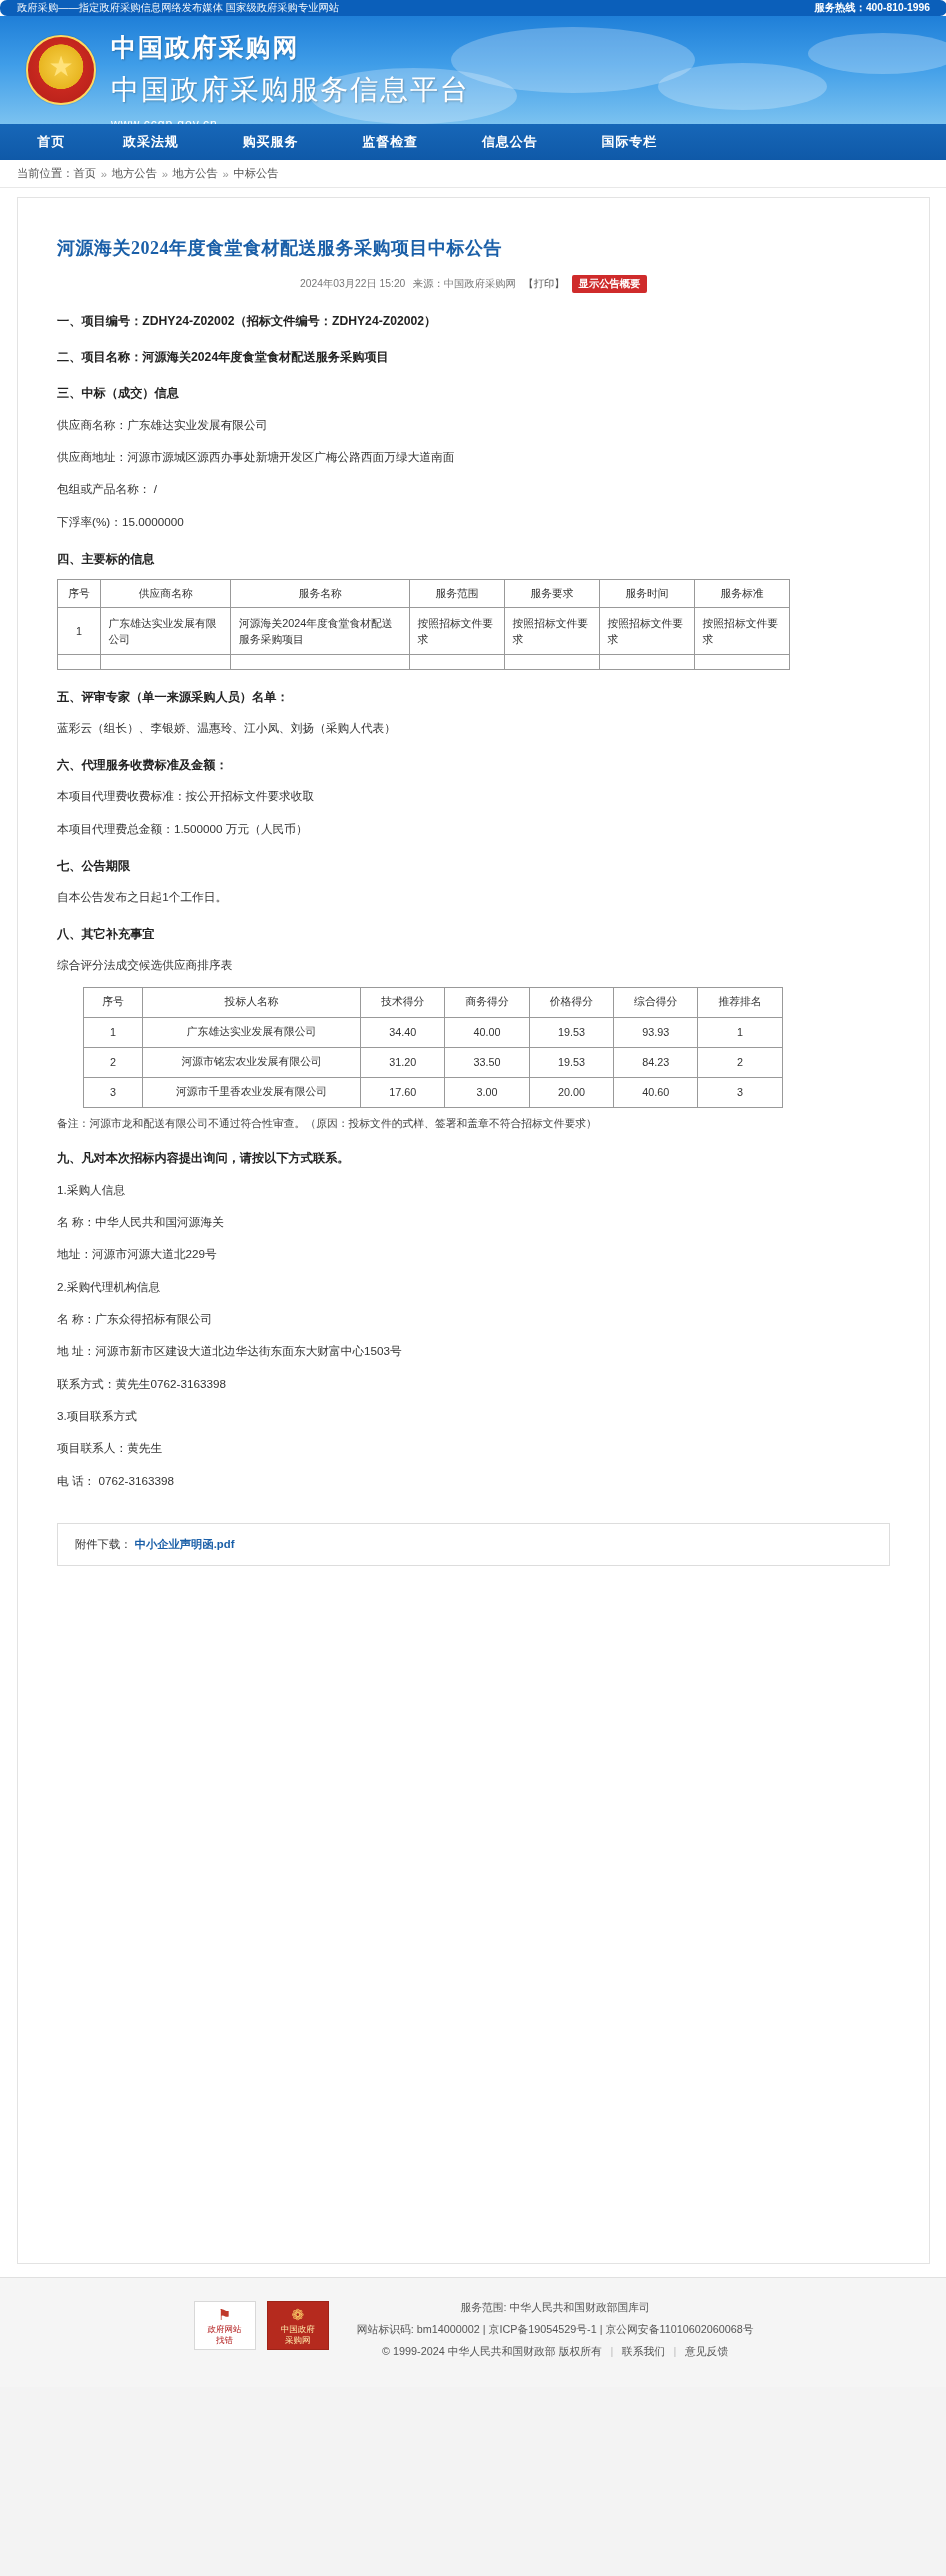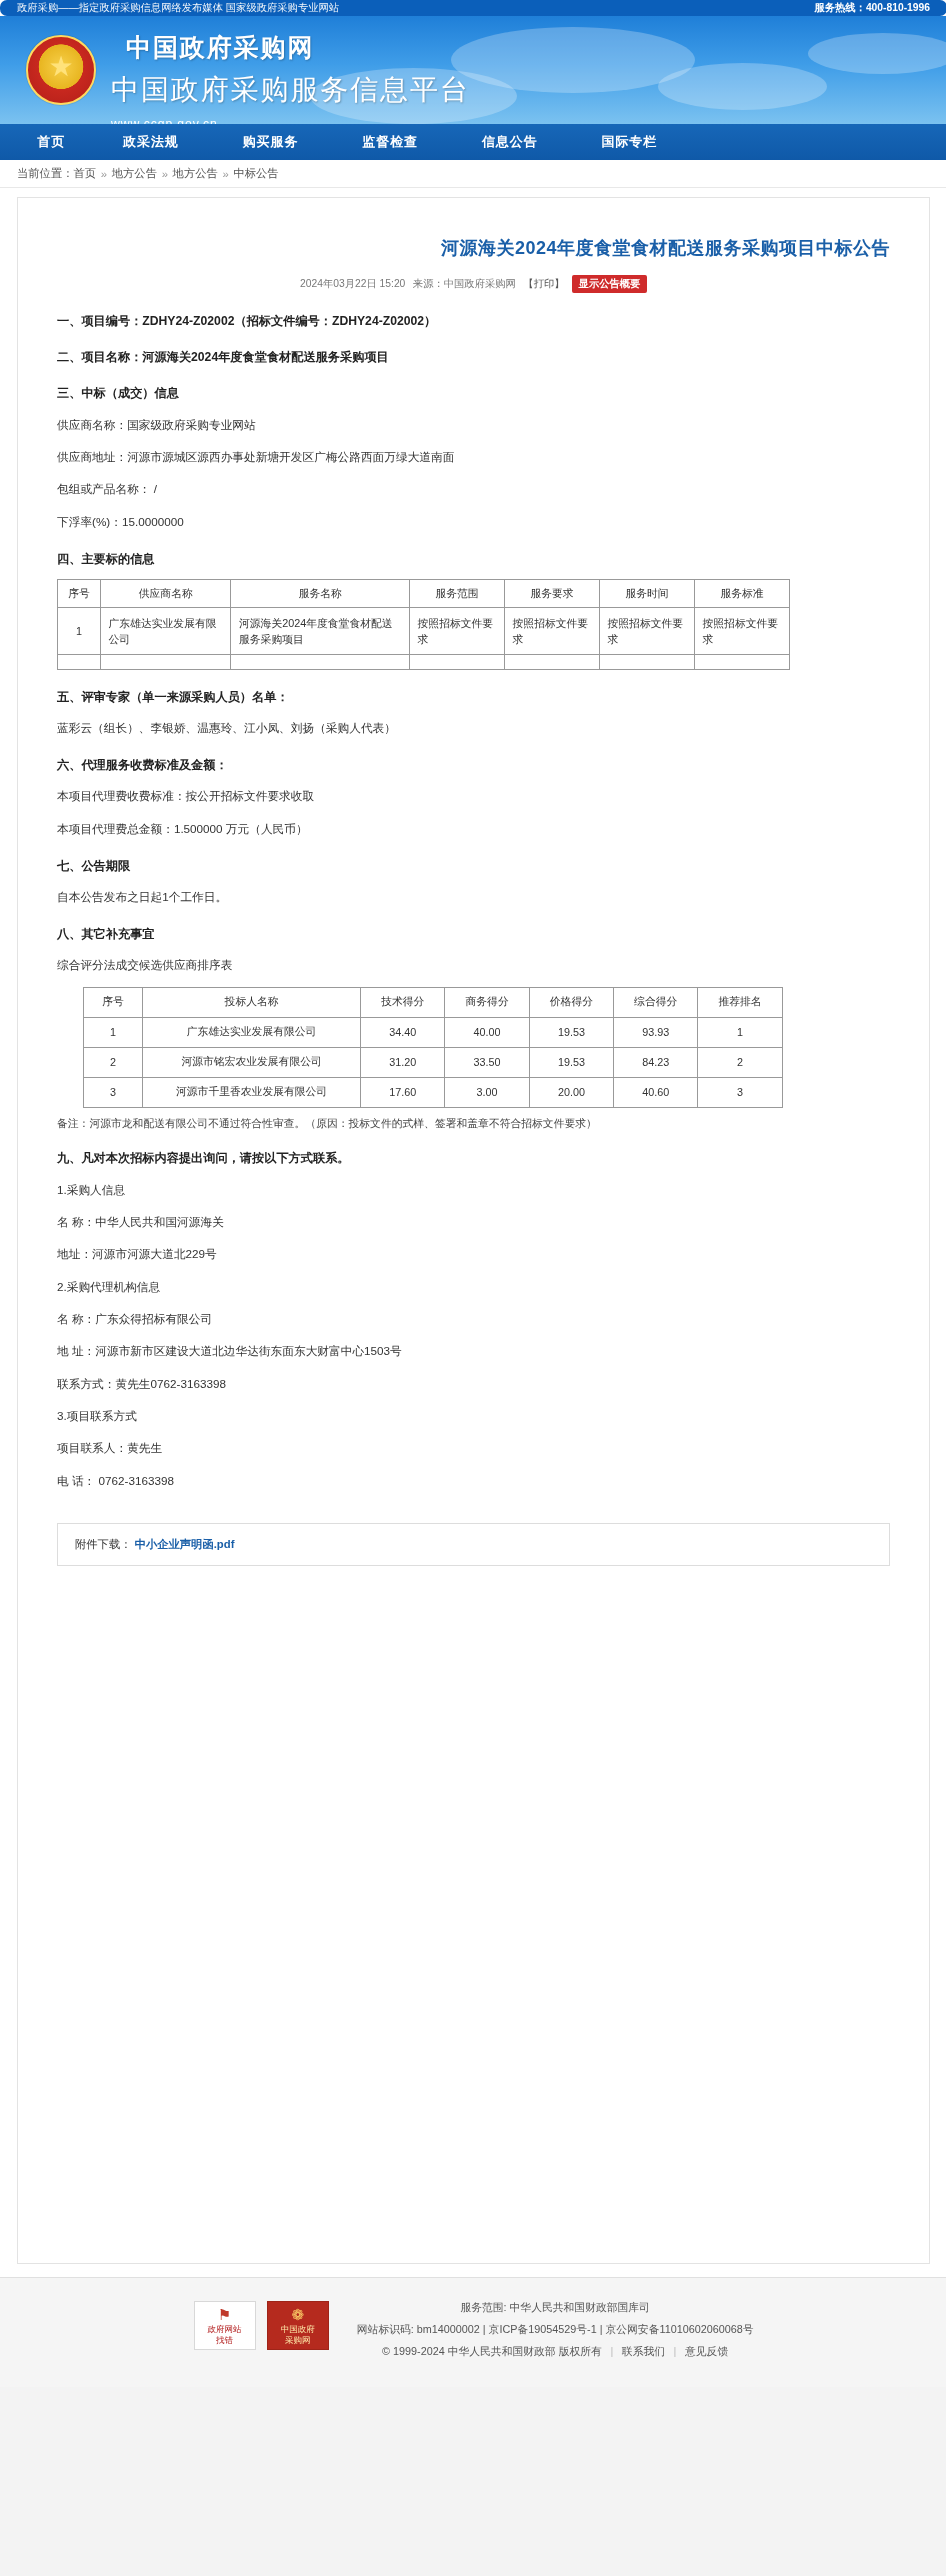--- a/index.html
+++ b/index.html
@@ -52,21 +52,20 @@
   }
   .emblem:after{
     content:"★"; position:absolute; left:0; right:0; top:13px;
     text-align:center; font-size:28px; color:#ffe27a;
   }
   .banner-text { position:absolute; left:111px; top:15px; color:#fff; }
   .banner-text .l1 {
     font-size:25px; font-weight:bold; letter-spacing:1.9px;
     text-shadow:0.9px 0.9px 1.9px rgba(0,0,0,.25);
     font-family:"DejaVu Sans", sans-serif;
-    margin-left:15px;
   }
   .banner-text .l2 {
     font-size:28px; font-weight:normal; letter-spacing:1.9px; margin-top:7px;
     text-shadow:0.9px 0.9px 1.9px rgba(0,0,0,.25);
     font-family:"DejaVu Sans", sans-serif;
   }
   .banner-text .l3 { font-size:12.2px; margin-top:7.5px; letter-spacing:0.9px; }
 
   
   .nav {
@@ -93,22 +92,22 @@
 
   
   .card {
     margin:9.4px 17px 0 17px;
     border:0.9px solid #e3e3e3;
     background:#fff;
     padding:24.4px 39px 34px 39px;
     min-height:2067px;
   }
   h1.title {
-    text-align:right; font-size:18px; color:#1a5fa8; margin:13px 0 15px 0;
-    font-weight:bold; letter-spacing:0.5px;
+    text-align:left; font-size:18px; color:#1a5fa8; margin:13px 0 15px 0;
+    font-weight:bold; letter-spacing:0.5px;font-family:Liberation Serif, serif;
   }
   .meta {
     text-align:center; font-size:10.3px; color:#777; margin-bottom:20.7px;
     display:flex; justify-content:center; align-items:center; gap:7.5px;
   }
   .meta .print { color:#555; }
   .meta .badge {
     background:#cf2b2b; color:#fff; font-size:10.3px;
     padding:1.9px 6.6px; border-radius:1.9px; font-weight:bold;
   }
@@ -215,21 +214,21 @@
       <span>2024年03月22日 15:20</span>
       <span>来源：中国政府采购网</span>
       <span class="print">【打印】</span>
       <span class="badge">显示公告概要</span>
     </div>
 
     <div class="sec">一、项目编号：ZDHY24-Z02002（招标文件编号：ZDHY24-Z02002）</div>
     <div class="sec">二、项目名称：河源海关2024年度食堂食材配送服务采购项目</div>
     <div class="sec">三、中标（成交）信息</div>
 
-    <div class="line">供应商名称：国家级政府采购专业网站</div>
+    <div class="line">供应商名称：广东雄达实业发展有限公司</div>
     <div class="line">供应商地址：河源市源城区源西办事处新塘开发区广梅公路西面万绿大道南面</div>
     <div class="line">包组或产品名称：  /</div>
     <div class="line">下浮率(%)：15.0000000</div>
 
     <div class="sec">四、主要标的信息</div>
 
     <table class="t1">
       <tbody>
           <tr>
         <th style="width:34px">序号</th>

